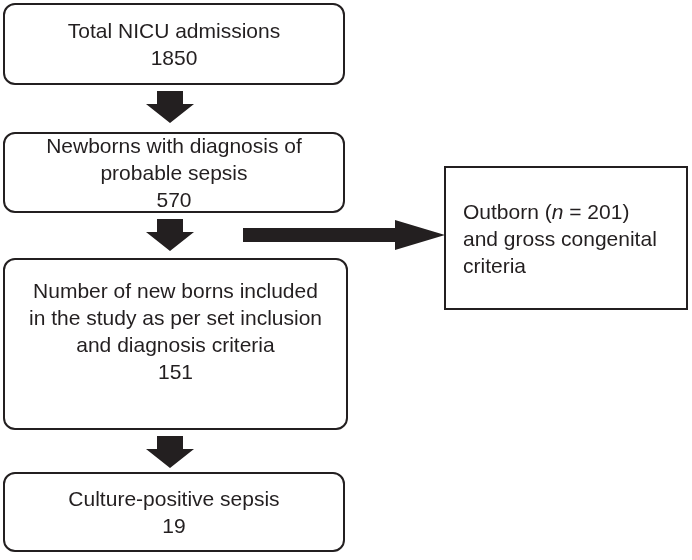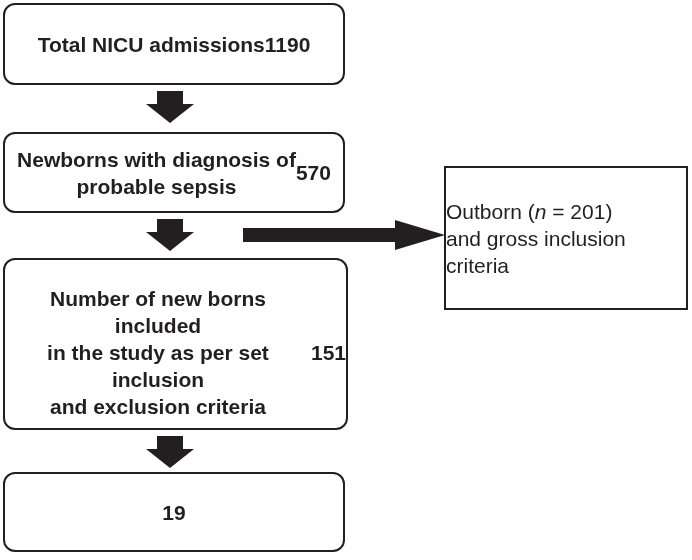--- a/index.html
+++ b/index.html
@@ -16,63 +16,64 @@
     overflow: hidden;
     color: var(--ink);
   }
   
   .fbox {
     position: absolute;
     border: 2px solid var(--ink);
     border-radius: 12px;
     background: var(--paper);
     display: flex;
+    flex-direction: column;
     align-items: center;
     justify-content: center;
     text-align: center;
     font-size: 21px;
     line-height: 27px;
-    font-weight: bold;
   }
   .fbox .label { white-space: pre-line; }
   .b1 { left: 3px;  top: 3px;   width: 342px; height: 82px; }
   .b2 { left: 3px;  top: 132px; width: 342px; height: 81px; }
   .b3 { left: 3px;  top: 258px; width: 345px; height: 172px;
         justify-content: flex-start; padding-top: 17px; }
   .b4 { left: 3px;  top: 472px; width: 342px; height: 80px; }
   
   .sbox {
     position: absolute;
     left: 444px; top: 166px; width: 244px; height: 144px;
     border: 2px solid var(--ink);
     background: var(--paper);
     display: flex;
     flex-direction: column;
     justify-content: center;
+    padding-left: 17px;
     font-size: 21px;
     line-height: 27px;
     text-align: left;
   }
   .it { font-style: italic; }
   
   .arrow { position: absolute; display: block; }
   .arrow polygon { fill: var(--ink); }
   .a1 { left: 146px; top: 91px;  width: 48px;  height: 32px; }
   .a2 { left: 146px; top: 219px; width: 48px;  height: 32px; }
   .a3 { left: 146px; top: 436px; width: 48px;  height: 32px; }
   .ra { left: 243px; top: 220px; width: 202px; height: 30px; }
 </style>
 </head>
 <body>
 
 <div class="canvas">
 
   <div class="fbox b1">
     <div class="label">Total NICU admissions</div>
-    <div class="value">1190</div>
+    <div class="value">1850</div>
   </div>
 
   <svg class="arrow a1" viewBox="0 0 48 32" aria-hidden="true">
     <polygon points="11,0 37,0 37,13 48,13 24,32 0,13 11,13"></polygon>
   </svg>
 
   <div class="fbox b2">
     <div class="label">Newborns with diagnosis of
 probable sepsis</div>
     <div class="value">570</div>
@@ -81,32 +82,33 @@
   <svg class="arrow a2" viewBox="0 0 48 32" aria-hidden="true">
     <polygon points="11,0 37,0 37,13 48,13 24,32 0,13 11,13"></polygon>
   </svg>
 
   <svg class="arrow ra" viewBox="0 0 202 30" aria-hidden="true">
     <polygon points="0,8 152,8 152,0 202,15 152,30 152,22 0,22"></polygon>
   </svg>
 
   <div class="sbox">
     <div class="sline"><span>Outborn (</span><span class="it">n</span><span> = 201)</span></div>
-    <div class="sline"><span>and gross inclusion</span><span class="it"></span><span></span></div>
+    <div class="sline"><span>and gross congenital</span><span class="it"></span><span></span></div>
     <div class="sline"><span>criteria</span><span class="it"></span><span></span></div>
   </div>
 
   <div class="fbox b3">
     <div class="label">Number of new borns included
 in the study as per set inclusion
-and exclusion criteria</div>
+and diagnosis criteria</div>
     <div class="value">151</div>
   </div>
 
   <svg class="arrow a3" viewBox="0 0 48 32" aria-hidden="true">
     <polygon points="11,0 37,0 37,13 48,13 24,32 0,13 11,13"></polygon>
   </svg>
 
   <div class="fbox b4">
+    <div class="label">Culture-positive sepsis</div>
     <div class="value">19</div>
   </div>
 
 </div>
 
 </body></html>

